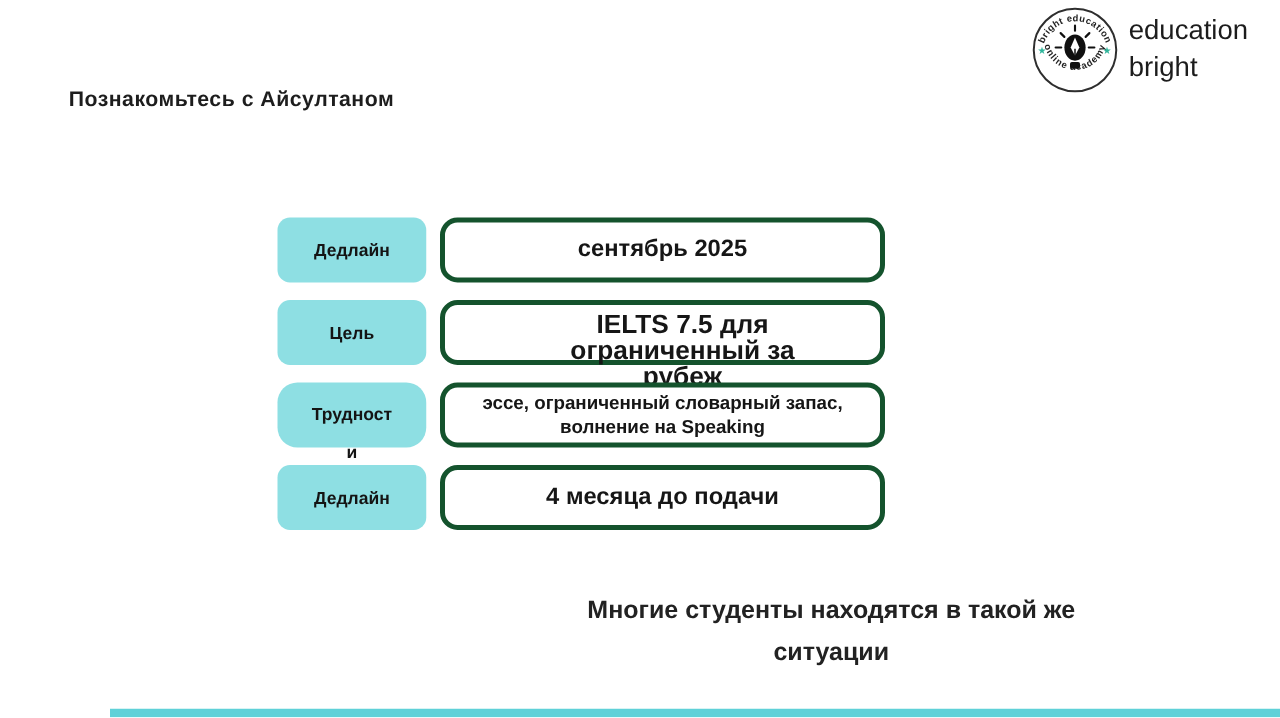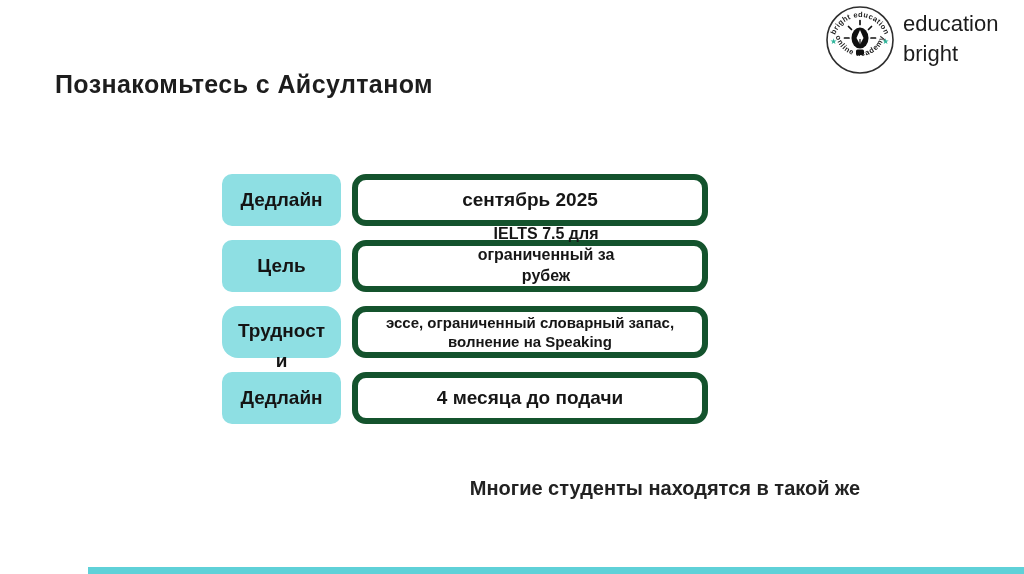--- a/index.html
+++ b/index.html
@@ -12,41 +12,41 @@
   
   .logo-badge { position:absolute; top:5px; left:825px; width:70px; height:70px; }
   .wordmark {
     position:absolute; top:9px; left:903px;
     font-size:22px; line-height:30px; color:#1c1c1c; font-weight:400;
   }
 
   
   .title {
     position:absolute; top:70px; left:55px;
-    font-size:25px; font-weight:bold; letter-spacing:0.4px; color:#1d1d1d;
+    font-size:17px; font-weight:bold; letter-spacing:0.4px; color:#1d1d1d;
   }
 
   
   .row-label {
     position:absolute; left:222px; width:119px; height:52px;
     background:#8EDFE3; border-radius:10px;
     display:flex; flex-direction:column; align-items:center; justify-content:center;
-    font-weight:bold; font-size:19px; color:#141414; text-align:center;
+    font-weight:bold; font-size:14px; color:#141414; text-align:center;
     line-height:24px;
   }
   .row-label.overflowing { justify-content:flex-start; padding-top:10px; line-height:30px; overflow:visible;border-radius:16px; }
   .row-value {
     position:absolute; left:352px; width:356px; height:52px;
-    background:#ffffff; border:6px solid #14532d; border-radius:14px;
+    background:#ffffff; border:4px solid #14532d; border-radius:14px;
     display:flex; flex-direction:column; align-items:center; justify-content:center;
     font-weight:bold; color:#161616; text-align:center; overflow:visible;
   }
   .r1 { top:174px; }  .r2 { top:240px;justify-content:center; }  .r3 { top:306px; }  .r4 { top:372px; }
   .v-large { font-size:19px; }
-  .v-medium { font-size:16px; line-height:21px; justify-content:flex-end; padding-top:5px;padding-left:32px; }
+  .v-medium { font-size:21px; line-height:21px; justify-content:flex-start; padding-top:5px;padding-left:32px; }
   .v-small { font-size:15px; line-height:19px; }
 
   
   .note {
     position:absolute; top:471px; left:360px; width:610px;
     text-align:center; font-size:20px; font-weight:bold; line-height:34px; color:#222;
   }
 
   
   .bottom-bar {
@@ -119,17 +119,18 @@
 
   <div class="row-label r4">
     <span>Дедлайн</span>
   </div>
   <div class="row-value r4 v-large">
     <span>4 месяца до подачи</span>
   </div>
 
   <div class="note">
     <div>Многие студенты находятся в такой же</div>
+    <div>ситуации</div>
   </div>
 
   <div class="bottom-bar"></div>
 
 </div>
 
 </body></html>

